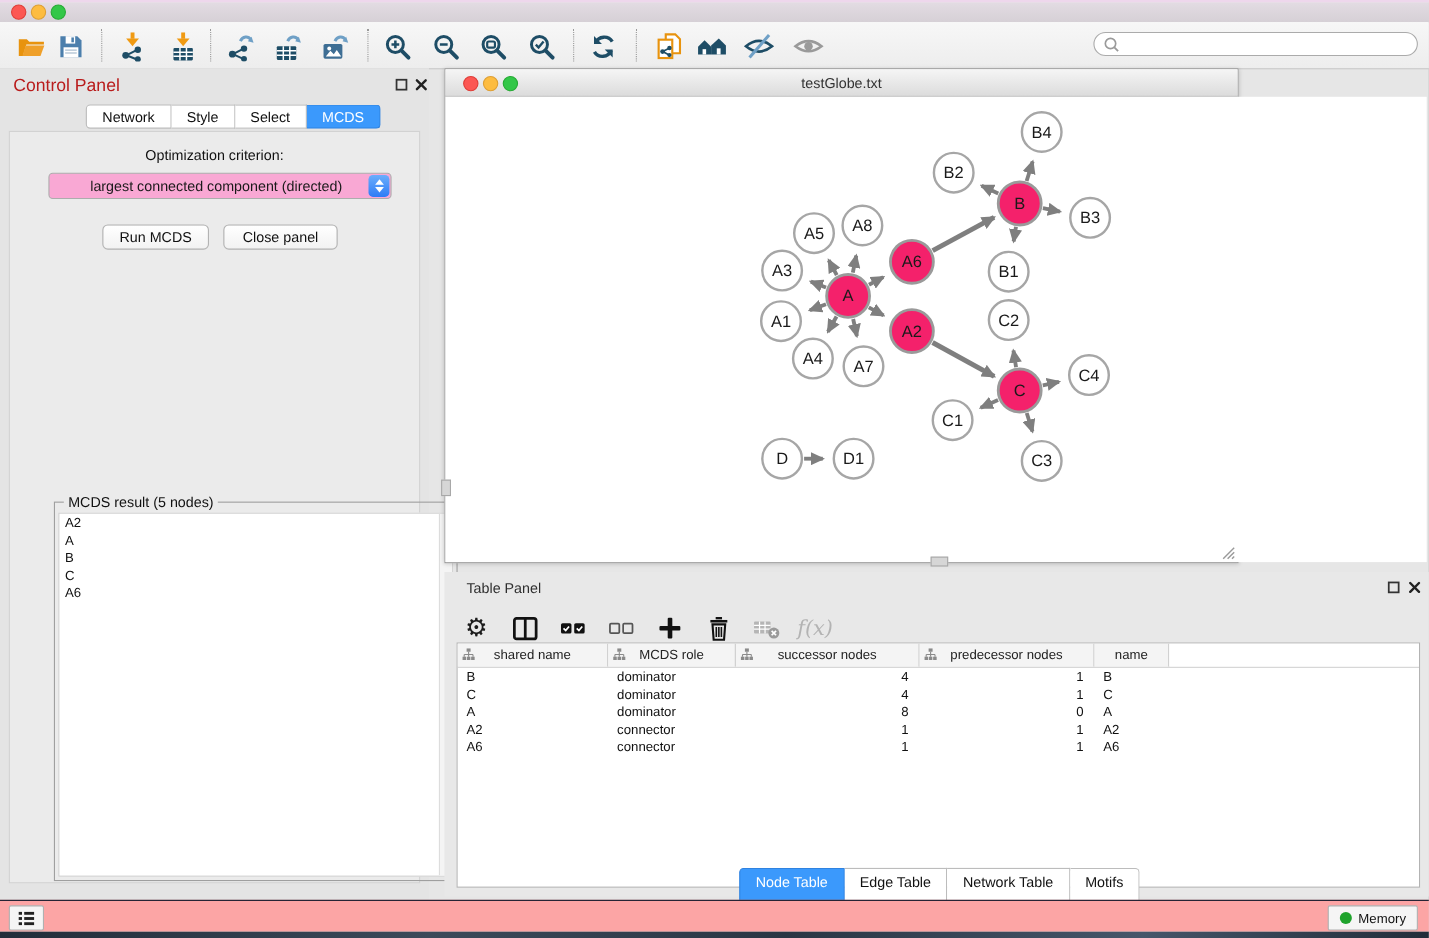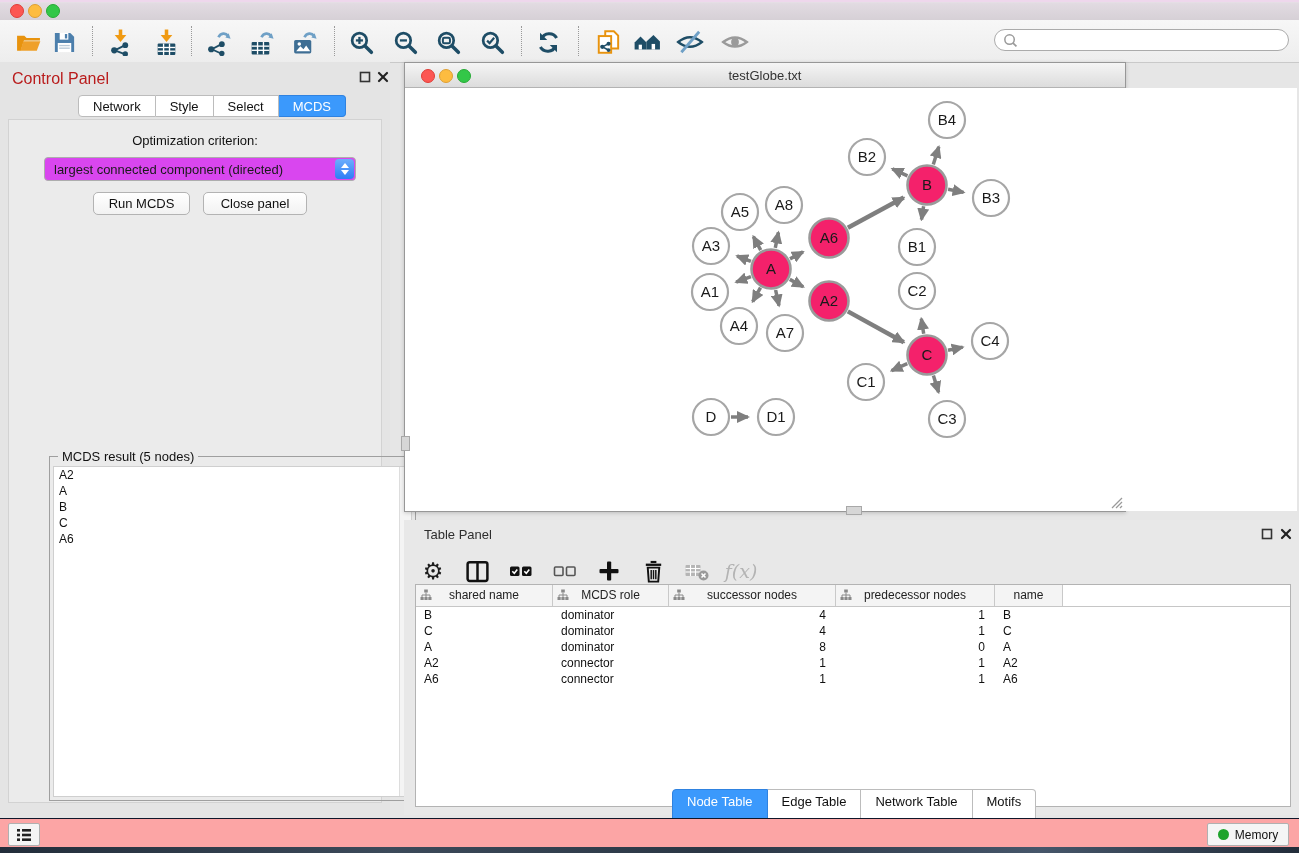--- a/index.html
+++ b/index.html
@@ -33,28 +33,28 @@
   .wicon{position:absolute;top:9px;width:12px;height:12px;cursor:default;}
   .tabs{position:absolute;left:78px;top:33px;height:22px;display:flex;}
   .tab{height:22px;line-height:22px;padding:0 14px;font-size:13px;background:#fff;color:#111;
        border:1px solid #bcbcbc;border-left:none;box-sizing:border-box;cursor:default;}
   .tab:first-child{border-left:1px solid #bcbcbc;border-radius:4px 0 0 4px;}
   .tab:last-child{border-radius:0 4px 4px 0;}
   .tab.sel{background:#3b99fc;border-color:#2f82e0;color:#fff;}
   .cp-inner{position:absolute;left:8px;top:57px;width:374px;height:684px;background:#ebebeb;
     border:1px solid #d2d2d2;box-sizing:border-box;}
   .opt-label{position:absolute;left:0;width:100%;top:13px;text-align:center;font-size:13px;color:#111;}
-  .select{position:absolute;left:35px;top:37px;width:312px;height:24px;background:#d946ef;border:1px solid #adadad;
-    border-radius:4px;box-sizing:border-box;display:flex;align-items:center;cursor:default;}
+  .select{position:absolute;left:35px;top:37px;width:312px;height:24px;background:#f9a8d4;border:1px solid #adadad;
+    border-radius:4px;box-sizing:border-box;display:flex;align-items:center;cursor:default;padding-left:28px;}
   .select .val{flex:1;font-size:13px;padding-left:9px;white-space:nowrap;overflow:hidden;}
   .stepper{width:19px;height:20px;margin:1px;border-radius:4px;background:linear-gradient(#6caefc,#2e7cf6);
     display:flex;flex-direction:column;align-items:center;justify-content:center;gap:2px;}
   .stepper .up{width:0;height:0;border-left:4px solid transparent;border-right:4px solid transparent;border-bottom:5px solid #fff;}
   .stepper .dn{width:0;height:0;border-left:4px solid transparent;border-right:4px solid transparent;border-top:5px solid #fff;}
-  .btn{position:absolute;top:72px;height:23px;background:linear-gradient(#ffffff,#f2f2f2);border:1px solid #b3b3b3;
+  .btn{position:absolute;top:84px;height:23px;background:linear-gradient(#ffffff,#f2f2f2);border:1px solid #b3b3b3;
     border-radius:5px;font-size:13px;color:#111;display:flex;align-items:center;justify-content:center;
     box-sizing:border-box;cursor:default;font-family:"Liberation Sans",sans-serif;}
   .groupbox{position:absolute;left:6px;top:336px;width:367px;height:345px;border:1px solid #9f9f9f;box-sizing:border-box;margin-left:34px;}
   .groupbox .legend{position:absolute;left:8px;top:-8px;background:#ebebeb;padding:0 4px;font-size:13px;color:#111;}
   .mcds-list{position:absolute;left:3px;top:9px;right:3px;bottom:3px;background:#fff;border:1px solid #cfcfcf;overflow:hidden;}
   .mcds-scroll{position:absolute;right:0;top:0;bottom:0;width:11px;background:#f4f4f4;border-left:1px solid #ddd;}
   .mcds-item{font-size:12px;line-height:16px;padding-left:5px;color:#111;}
 
   
   .net-window{position:absolute;left:404px;top:62px;width:722px;height:450px;background:#fff;

